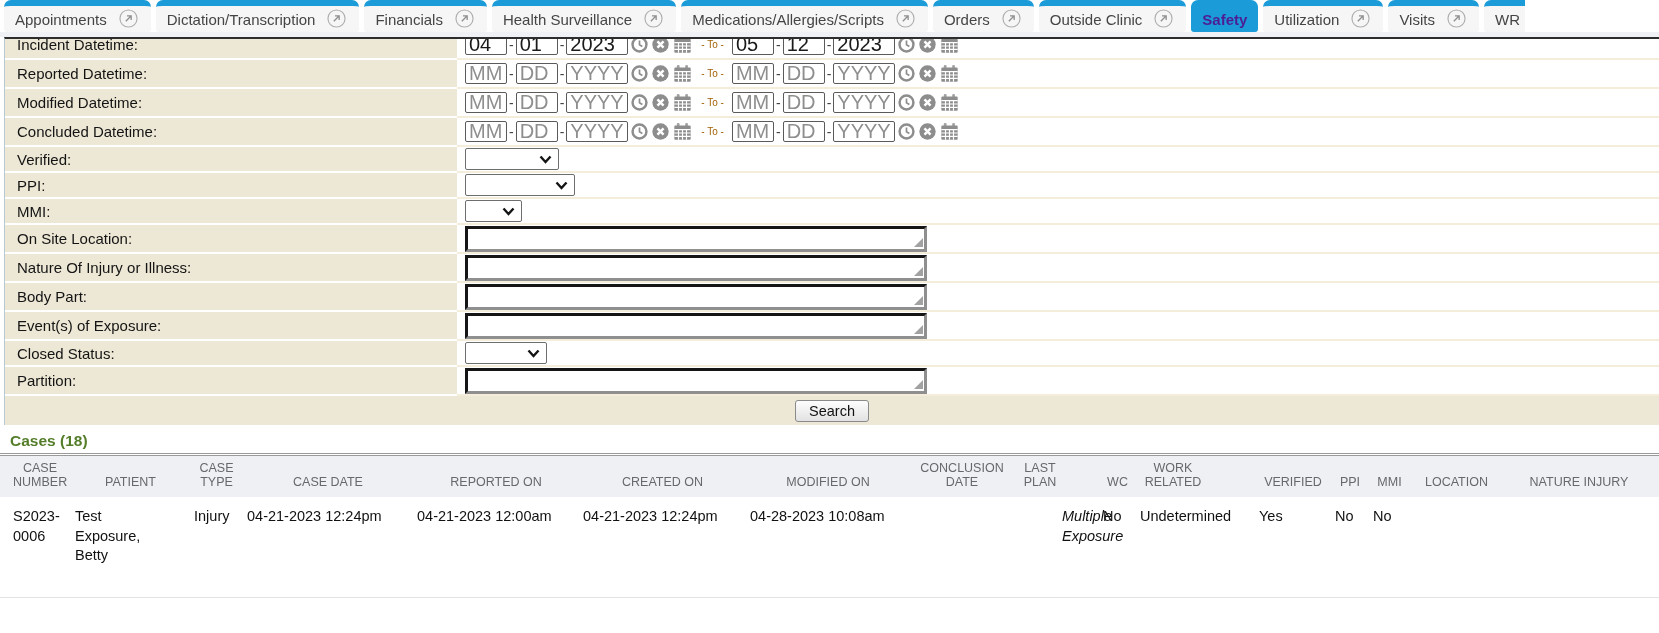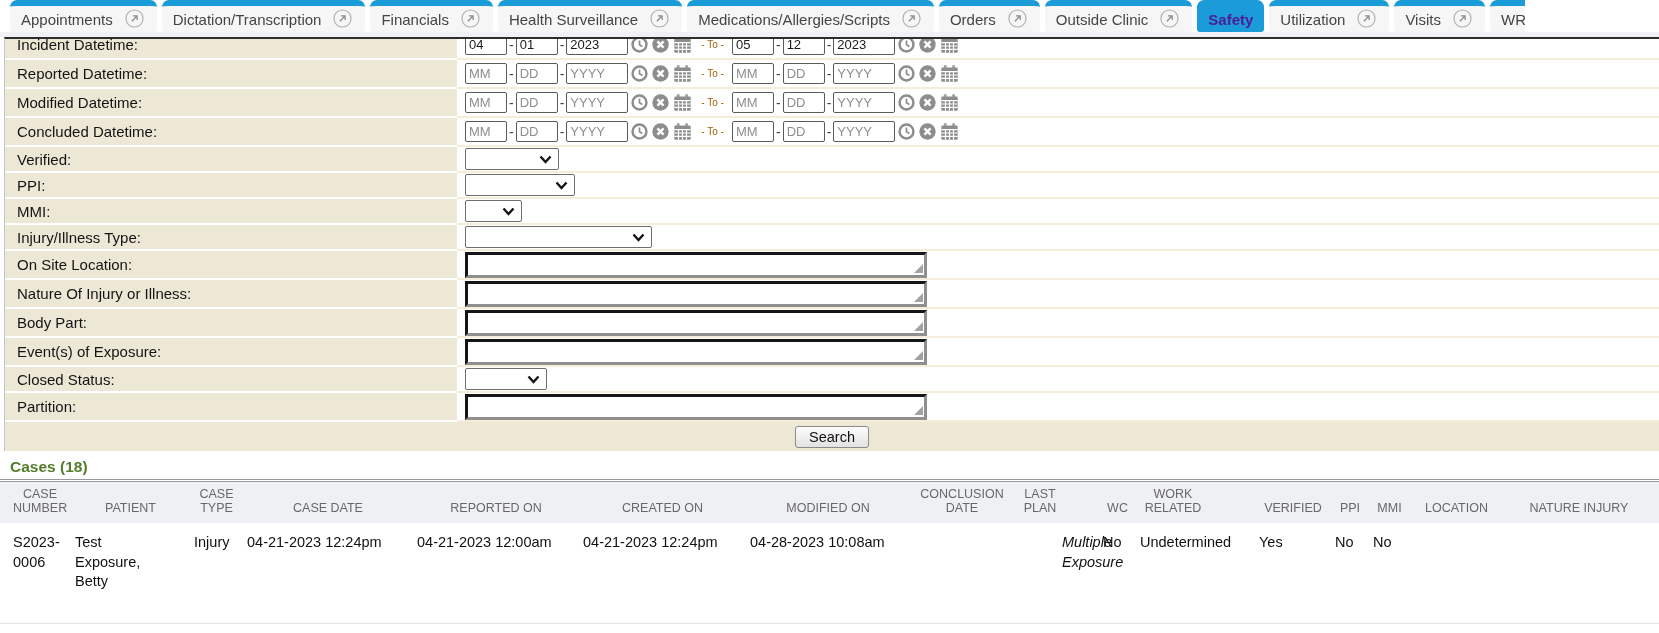--- a/index.html
+++ b/index.html
@@ -1,21 +1,21 @@
 <!DOCTYPE html>
 <html style="--blue: #1b9cd8; --beige: #ede7d5; --green: #537d28;"><head>
 <meta charset="utf-8">
 <style>
   * { box-sizing: border-box; }
   html,body { margin:0; padding:0; background:#fff; }
   body { font-family:"Liberation Sans", sans-serif; }
   .page { width:1659px; height:633px; overflow:hidden; background:#fff; position:relative; }
 
   
-  .tabbar { display:flex; align-items:flex-start; gap:5px; padding-left:10px; height:32px;
+  .tabbar { display:flex; align-items:flex-start; gap:5px; padding-left:4px; height:32px;
             width:1525px; overflow:hidden; white-space:nowrap; background:#fff; }
   .tab { flex:0 0 auto; display:flex; align-items:center; gap:10px; padding:0 11px;
          height:32px; border-top:6px solid var(--blue); border-radius:7px 7px 3px 3px;
          background:#f6f6f7; color:#454545; font-size:15px; cursor:pointer; }
   .tab.active { background:var(--blue); color:#4c1d95; font-weight:bold; }
   .popout { width:21px; height:21px; display:inline-flex; }
   .popout svg { width:21px; height:21px; }
   .substrip { height:5px; background:#f0f1f4; }
 
   
@@ -24,21 +24,21 @@
   .frow { display:flex; }
   .frow-daterange, .frow-text { height:29px; }
   .frow-select { height:26px; }
   .form-body .frow:first-child { margin-top:-8px; }
   .flabel { width:452px; background:var(--beige); border-bottom:2px solid #fff;
             display:flex; align-items:center; padding-left:12px; font-size:15px; color:#141414; }
   .fval { flex:1; background:#fff; border-bottom:2px solid #f3edda;
           display:flex; align-items:center; padding-left:8px; }
   .dgroup { display:inline-flex; align-items:center; }
   .dinp { height:21px; border:1px solid #5a5a5a; border-radius:2px; padding:0 3px;
-          font-family:"Liberation Sans", sans-serif; font-size:13px; color:#1a1a1a; }
+          font-family:"Liberation Sans", sans-serif; font-size:20px; color:#1a1a1a; }
   .dinp::placeholder { color:#8e8e8e; opacity:1; }
   .w2 { width:42px; } .w4 { width:62px; }
   .dash { color:#444; margin:0 2px; font-size:14px; }
   .icn { display:inline-flex; margin-left:2px; cursor:pointer; }
   .icn svg { width:19px; height:19px; }
   .icn.cal svg { width:21px; height:21px; }
   .dgroup .icn:first-of-type { margin-left:14px; }
   .tosep { font-size:10px; color:#a16207; margin:0 8px; white-space:pre; }
   .selbox { position:relative; height:22px; border:1px solid #6e6e6e; border-radius:2px;
             background:#fff; cursor:pointer; }
@@ -442,32 +442,20 @@
           <div class="fval">
             <div class="selbox" style="width: 57px;">
               <span class="icn chev">
                 <svg viewBox="0 0 13 9">
                   <path d="M1.5 1.5 L6.5 7 L11.5 1.5" fill="none" stroke="#141414" stroke-width="2.4"></path>
                 </svg>
               </span>
             </div>
           </div>
         </div>
-        <div class="frow frow-select">
-          <div class="flabel">Injury/Illness Type:</div>
-          <div class="fval">
-            <div class="selbox" style="width: 187px;">
-              <span class="icn chev">
-                <svg viewBox="0 0 13 9">
-                  <path d="M1.5 1.5 L6.5 7 L11.5 1.5" fill="none" stroke="#141414" stroke-width="2.4"></path>
-                </svg>
-              </span>
-            </div>
-          </div>
-        </div>
         <div class="frow frow-text">
           <div class="flabel">On Site Location:</div>
           <div class="fval">
             <span class="taw">
               <textarea class="bigtext" rows="1" style=""></textarea>
             </span>
           </div>
         </div>
         <div class="frow frow-text">
           <div class="flabel">Nature Of Injury or Illness:</div>

